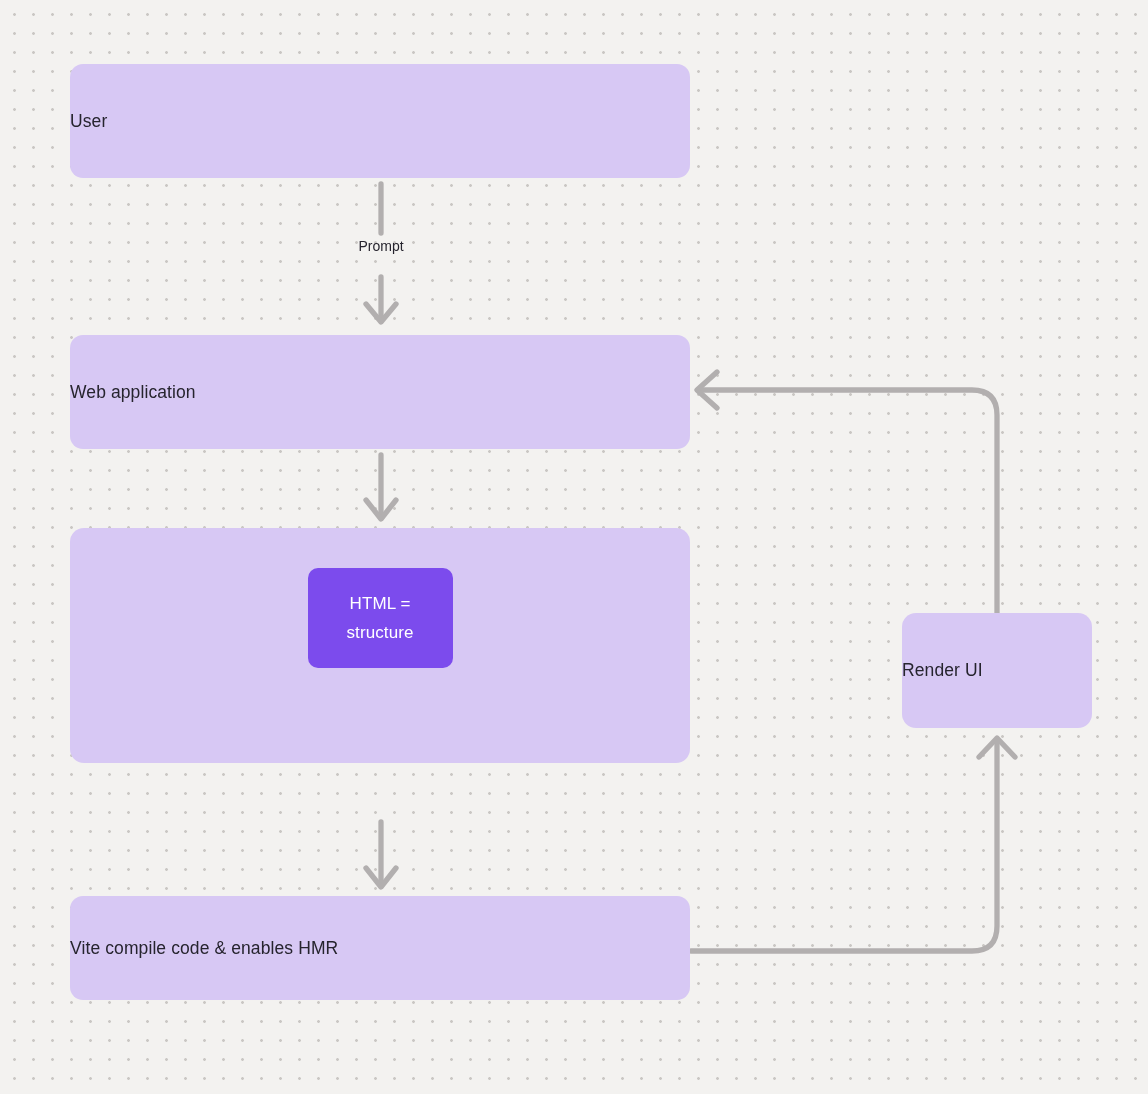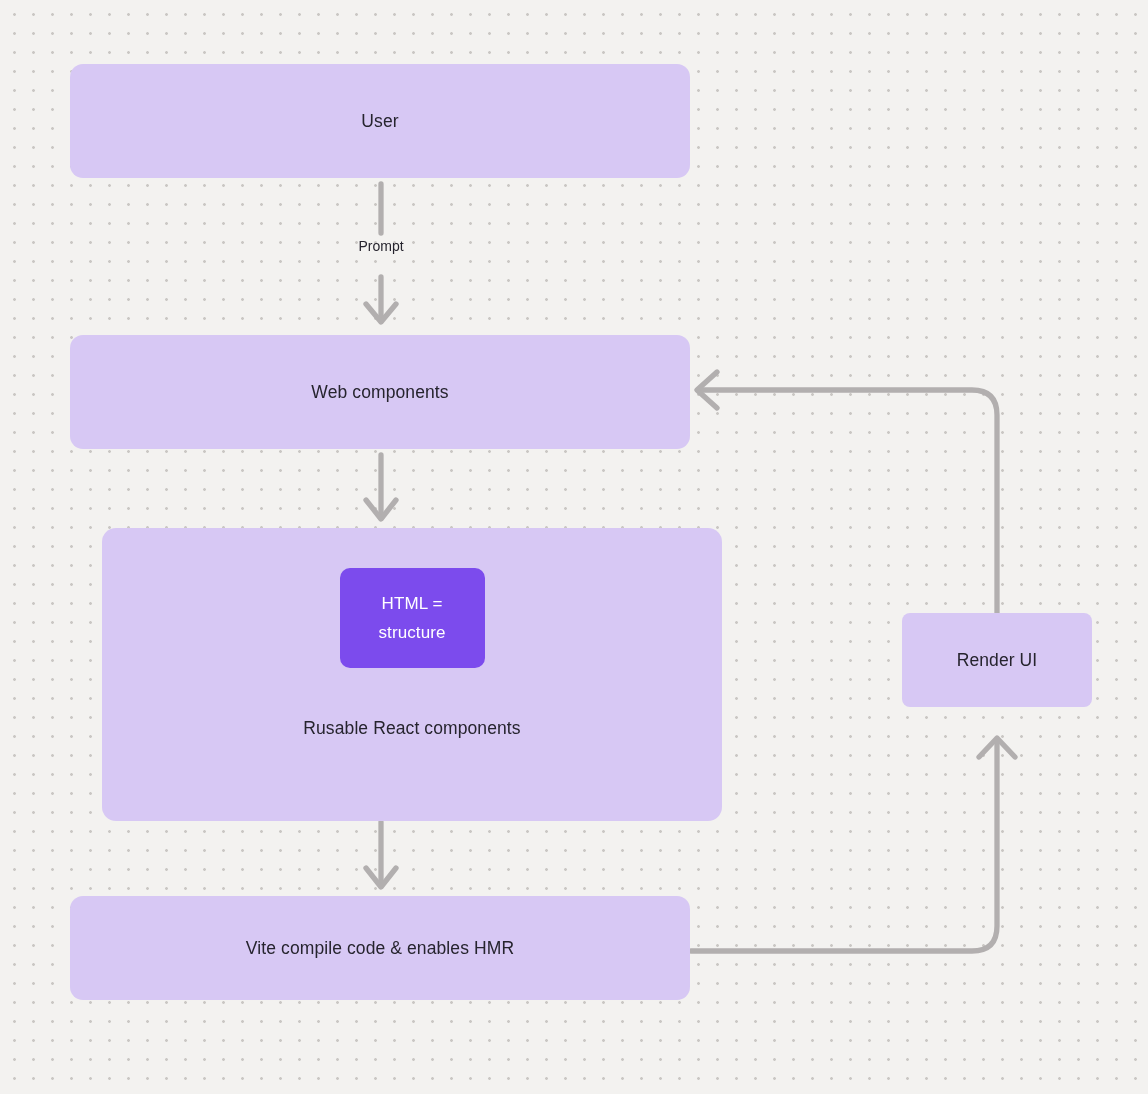--- a/index.html
+++ b/index.html
@@ -29,35 +29,34 @@
     stroke-width: 5.3;
     stroke-linecap: round;
     stroke-linejoin: round;
   }
   .node {
     position: absolute;
     background: var(--node-fill, #d7c8f4);
     border-radius: 13px;
     display: flex;
     align-items: center;
-    justify-content: center;
+    justify-content: flex-start;
     color: var(--text, #26242e);
     font-size: 17.5px;
     font-weight: 500;
     letter-spacing: 0.1px;
   }
   .node-user        { left: 70px;  top: 64px;  width: 620px; height: 114px; }
   .node-webapp      { left: 70px;  top: 335px; width: 620px; height: 114px; }
   .node-vite        { left: 70px;  top: 896px; width: 620px; height: 104px; }
-  .node-render-ui   { left: 902px; top: 613px; width: 190px; height: 94px; border-radius: 8px; }
+  .node-render-ui   { left: 902px; top: 613px; width: 190px; height: 115px; border-radius: 14px; }
   .node-components {
-    left: 70px; top: 528px; width: 620px; height: 293px;
+    left: 70px; top: 528px; width: 620px; height: 235px;
     border-radius: 14px;
     display: block;
-    margin-left: 32px;
   }
   .components-row {
     display: flex;
     justify-content: center;
     gap: 25px;
     padding-top: 40px;
   }
   .component-chip {
     width: 145px;
     height: 100px;
@@ -115,29 +114,28 @@
     <path d="M979 757 L997 738 L1015 757"></path>
   </svg>
 
   <div class="node node-user">
     <span>User</span>
   </div>
 
   <div class="edge-label">Prompt</div>
 
   <div class="node node-webapp">
-    <span>Web components</span>
+    <span>Web application</span>
   </div>
 
   <div class="node node-components">
     <div class="components-row">
       <div class="component-chip">HTML =
 structure</div>
     </div>
-    <div class="components-caption">Rusable React components</div>
   </div>
 
   <div class="node node-vite">
     <span>Vite compile code &amp; enables HMR</span>
   </div>
 
   <div class="node node-render-ui">
     <span>Render UI</span>
   </div>
 

